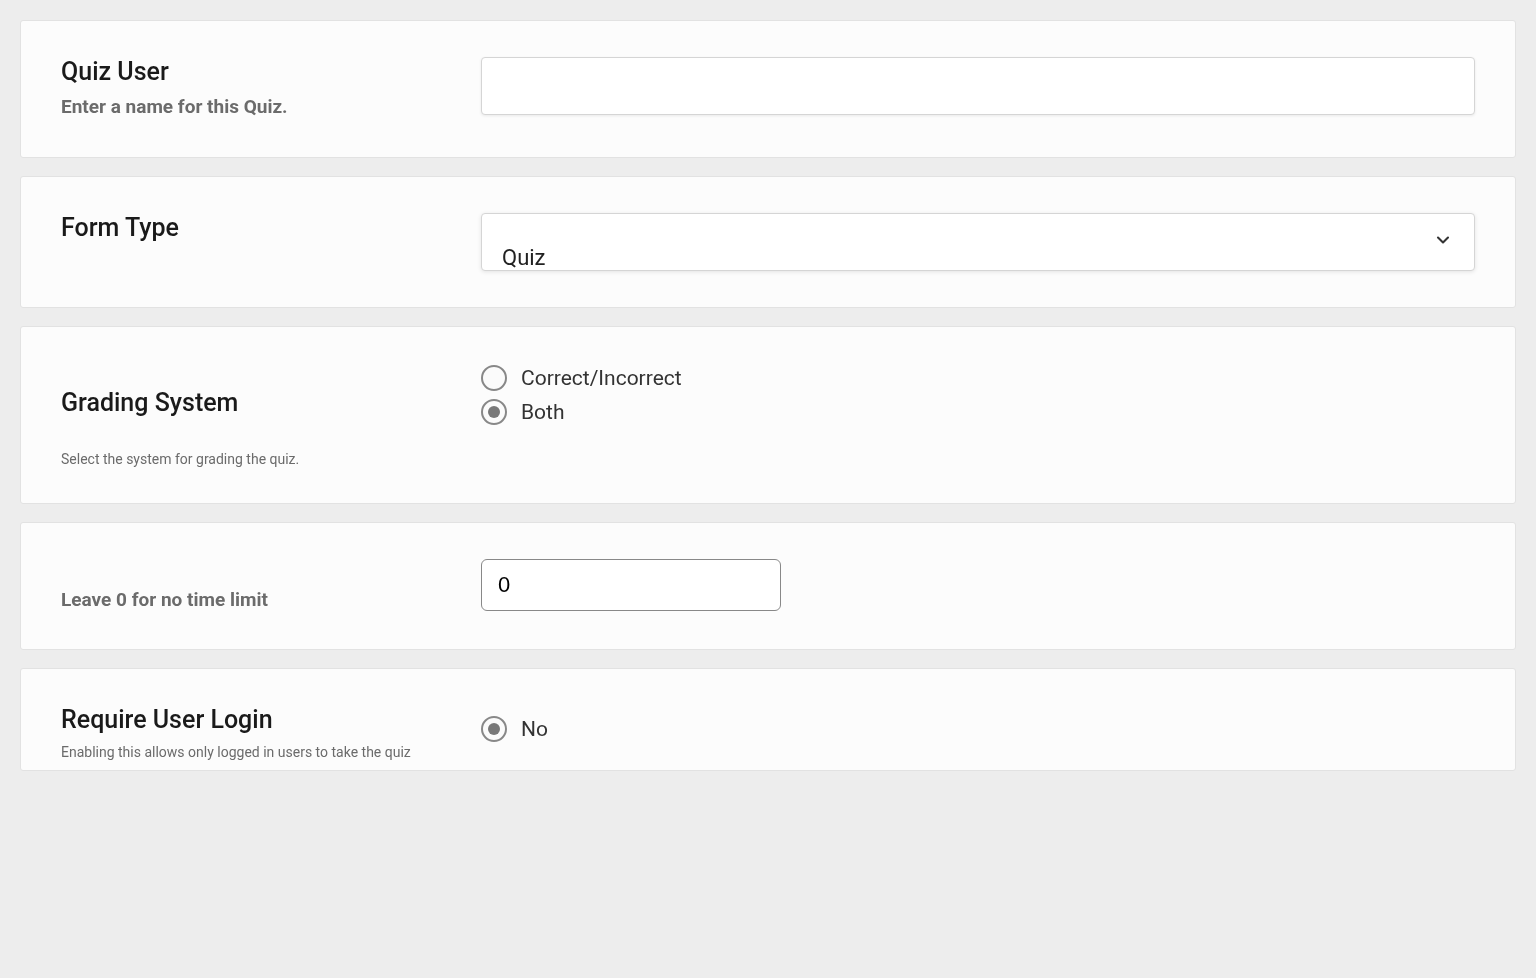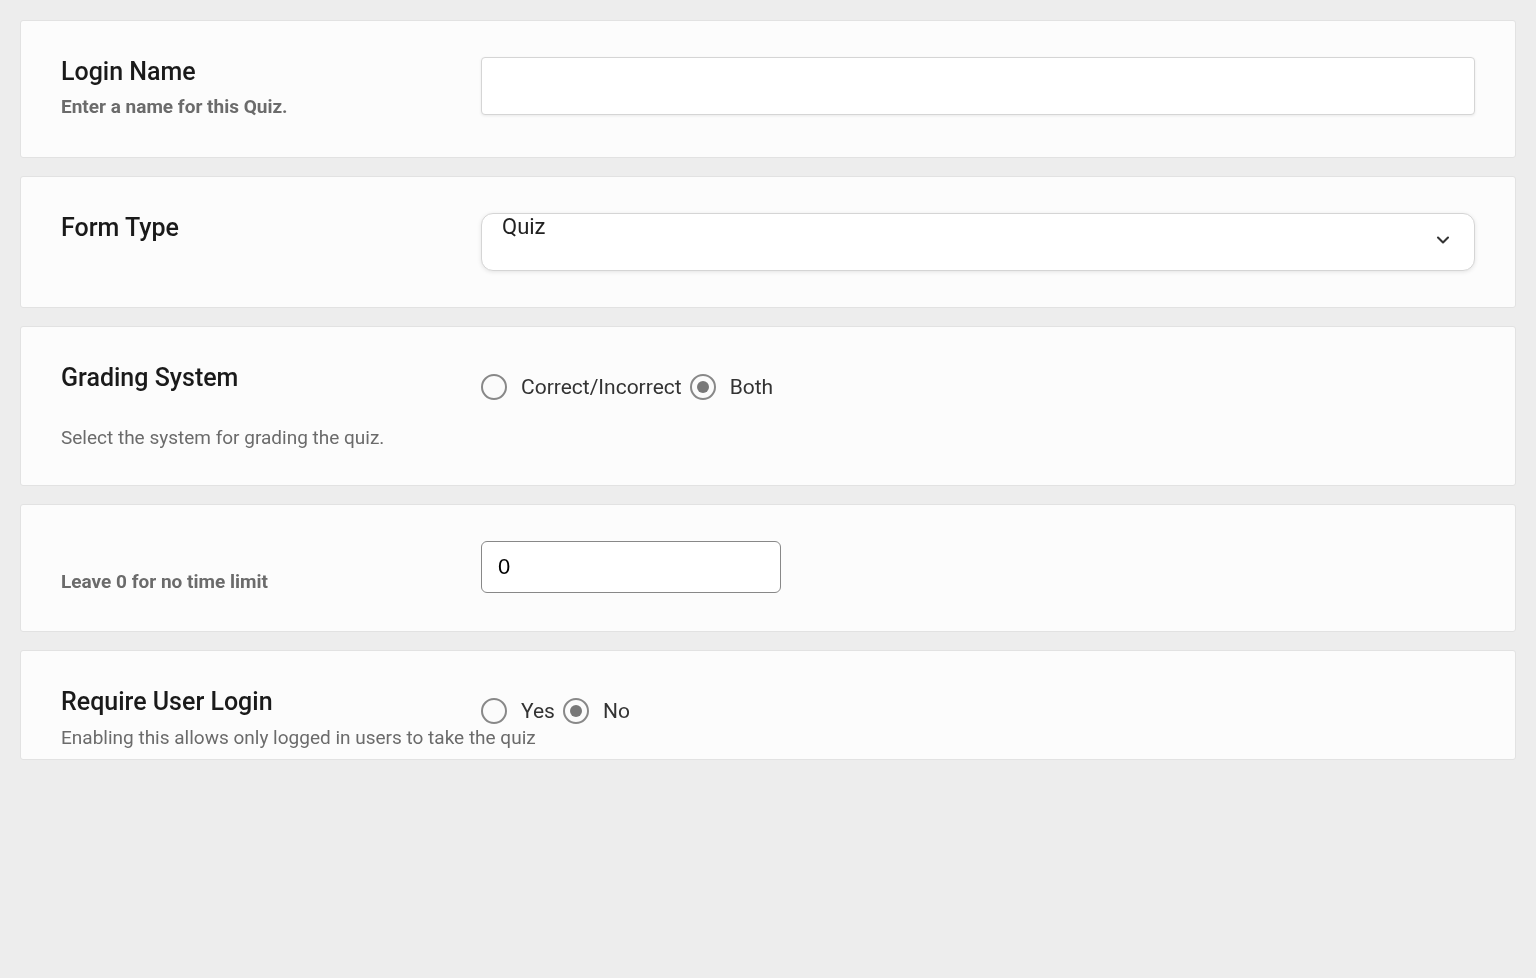--- a/index.html
+++ b/index.html
@@ -55,43 +55,43 @@
       outline: none;
     }
     .select-wrap {
       position: relative;
       width: 100%;
     }
     .select-input {
       width: 100%;
       height: 58px;
       border: 1px solid #d5d5d5;
-      border-radius: 12px;
+      border-radius: 4px;
       padding: 0 50px 0 20px;
       font-size: 22px;
       background: #fff;
       box-shadow: 0 1px 4px rgba(0,0,0,0.10);
       outline: none;
       appearance: none;
       -webkit-appearance: none;
       cursor: pointer;
       color: #222;
       display: flex;
-      align-items: flex-start;
+      align-items: flex-end;
     }
     .select-chevron {
       position: absolute;
       right: 22px;
       top: 50%;
       transform: translateY(-50%);
       pointer-events: none;
     }
     .radio-group {
       display: flex;
-      flex-direction: row;
+      flex-direction: column;
       gap: 8px;
       margin-top: 2px;
     }
     .radio-item {
       display: flex;
       align-items: center;
       gap: 14px;
       cursor: pointer;
     }
     .radio-circle {
@@ -111,21 +111,21 @@
       height: 12px;
       background: #787878;
       border-radius: 50%;
       display: block;
     }
     .radio-label {
       font-size: 21px;
       color: #333;
     }
     .desc-below {
-      font-size: 19px;
+      font-size: 14px;
       color: #6b6b6b;
       margin-top: 26px;
     }
     .number-input {
       width: 300px;
       height: 52px;
       border: 1px solid #888;
       border-radius: 6px;
       padding: 0 16px;
       font-size: 22px;
@@ -142,21 +142,21 @@
       flex: 0 0 420px;
       padding-right: 30px;
     }
   </style>
 </head>
 <body>
 
 <div class="panel">
   <div class="panel-row">
     <div class="label-col">
-      <div class="label-title">Login Name</div>
+      <div class="label-title">Quiz User</div>
       <div class="label-desc">Enter a name for this Quiz.</div>
     </div>
     <div class="field-col">
       <input type="text" class="text-input" value="" style="">
     </div>
   </div>
 </div>
 
 <div class="panel">
   <div class="panel-row">
@@ -211,24 +211,20 @@
 </div>
 
 <div class="panel panel-login" style="padding-bottom:10px">
   <div class="login-flex">
     <div class="label-col-g">
       <div class="label-title">Require User Login</div>
     </div>
     <div class="field-col">
       <div class="radio-group">
         <div class="radio-item">
-          <span class="radio-circle"></span>
-          <span class="radio-label">Yes</span>
-        </div>
-        <div class="radio-item">
           <span class="radio-circle selected"></span>
           <span class="radio-label">No</span>
         </div>
       </div>
     </div>
   </div>
   <div class="desc-below" style="margin-top:2px">Enabling this allows only logged in users to take the quiz</div>
 </div>
 
 </body></html>

